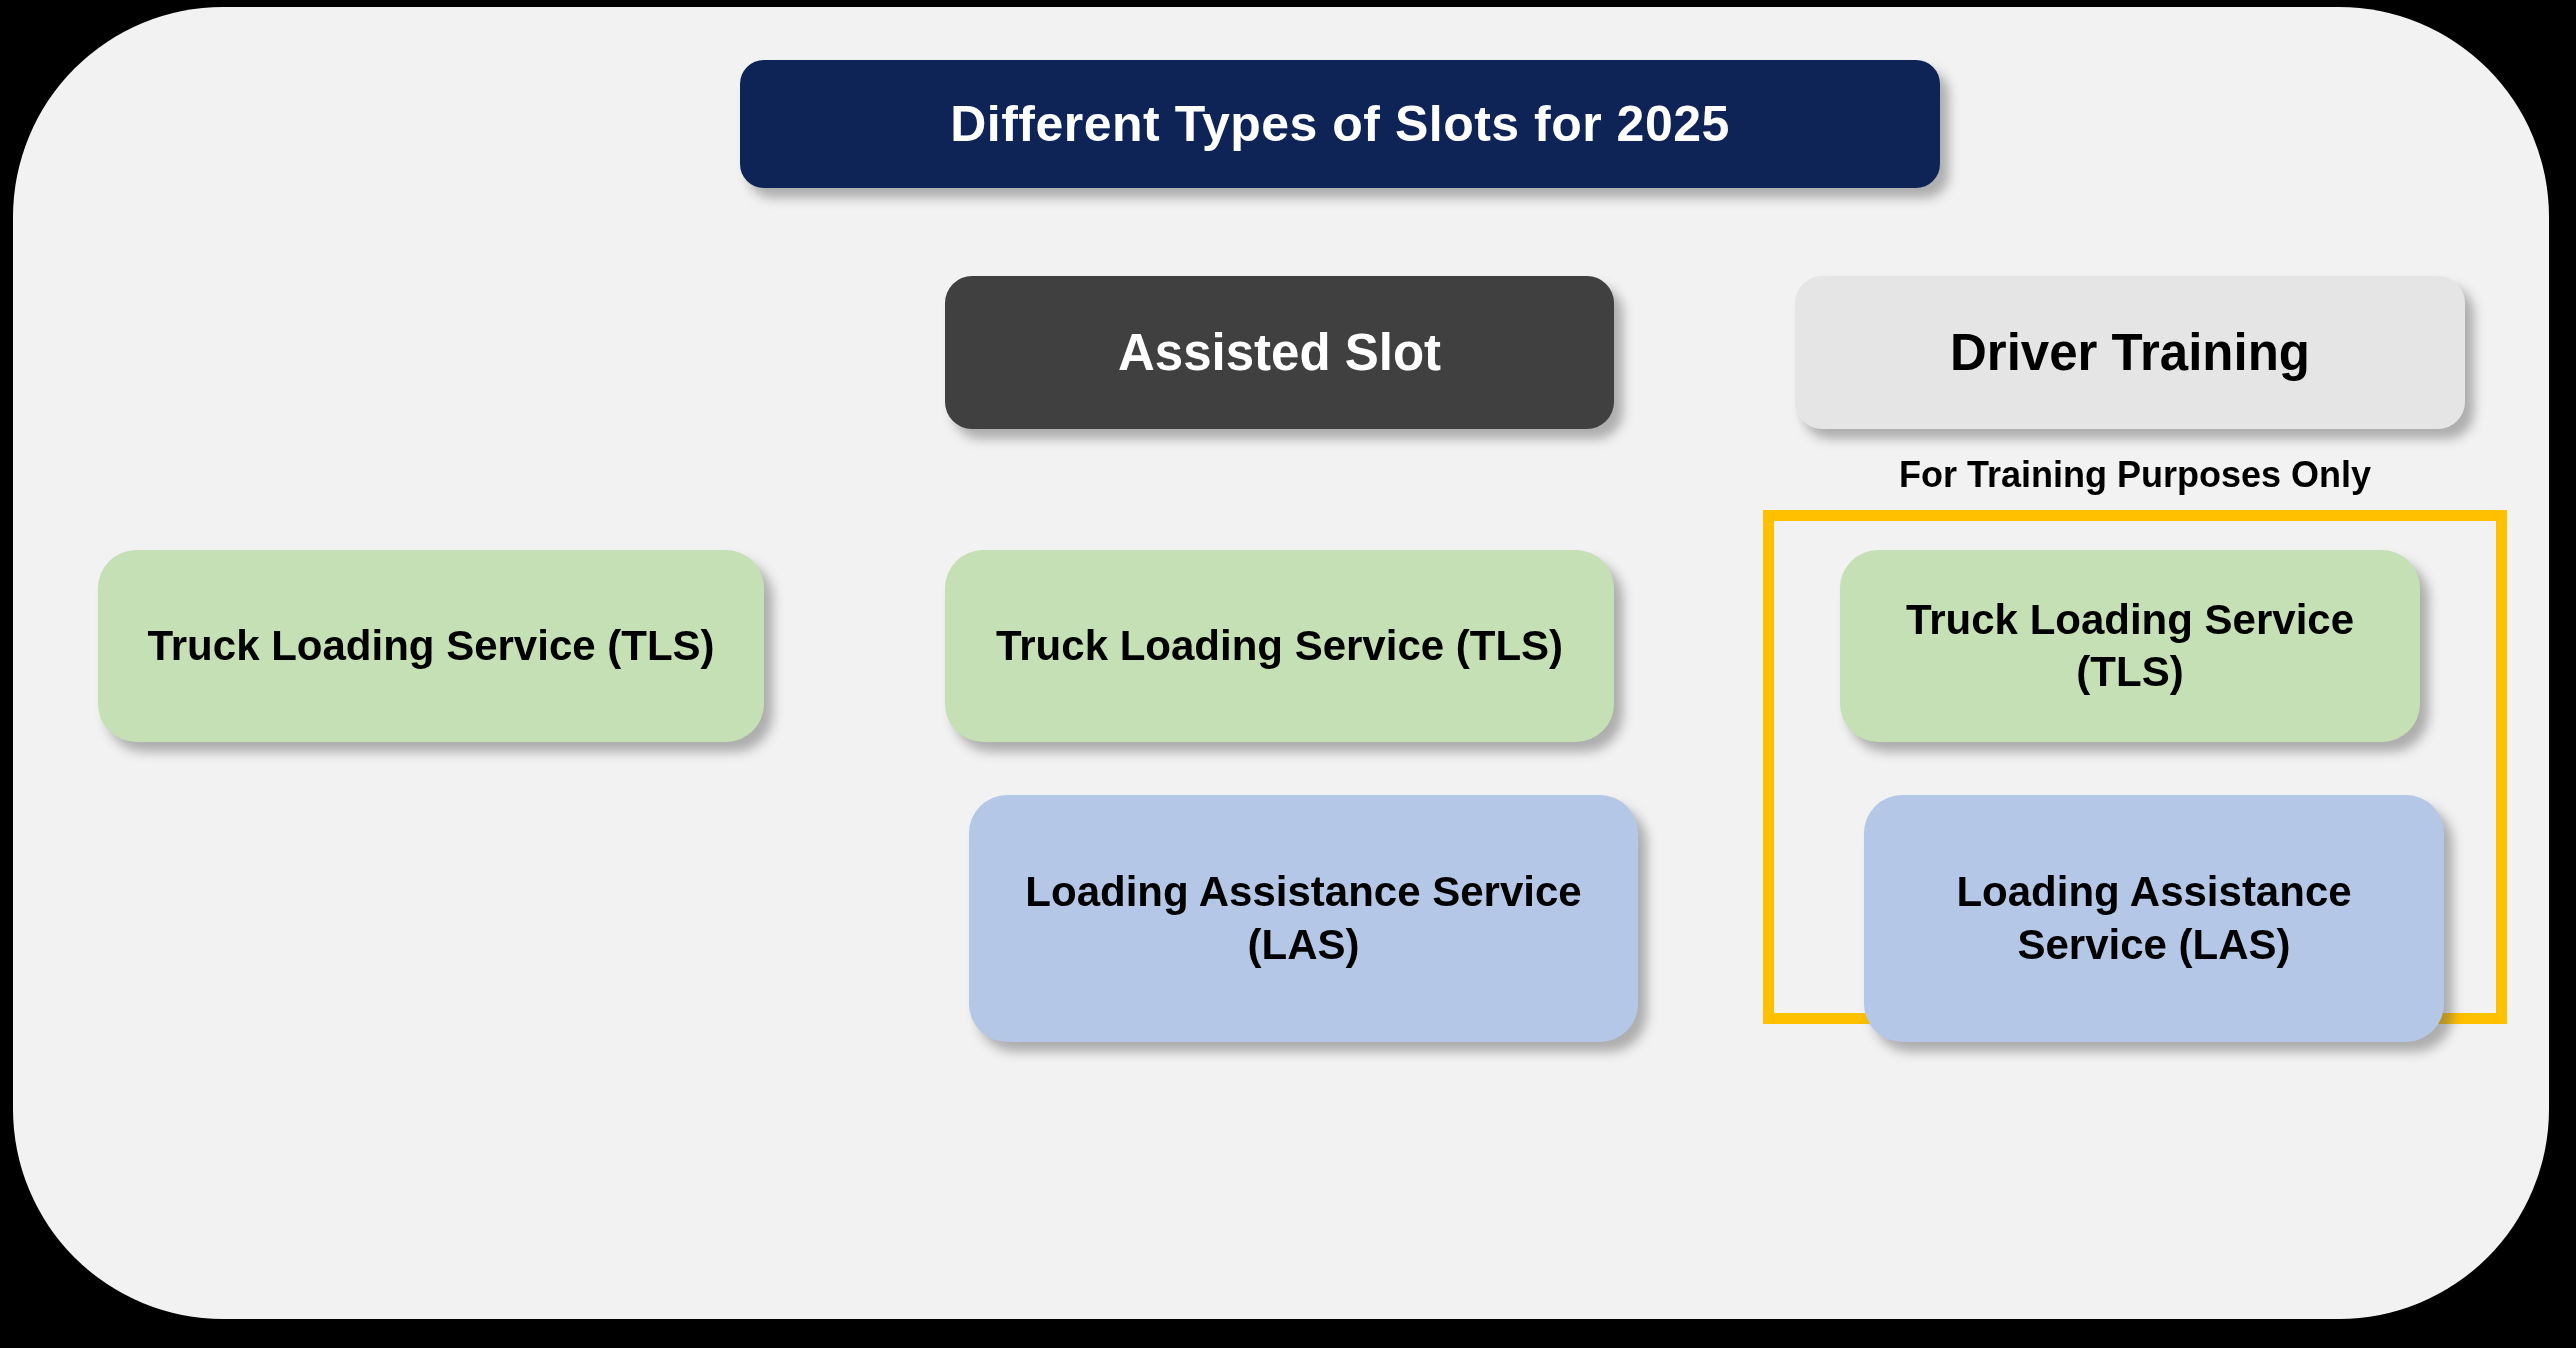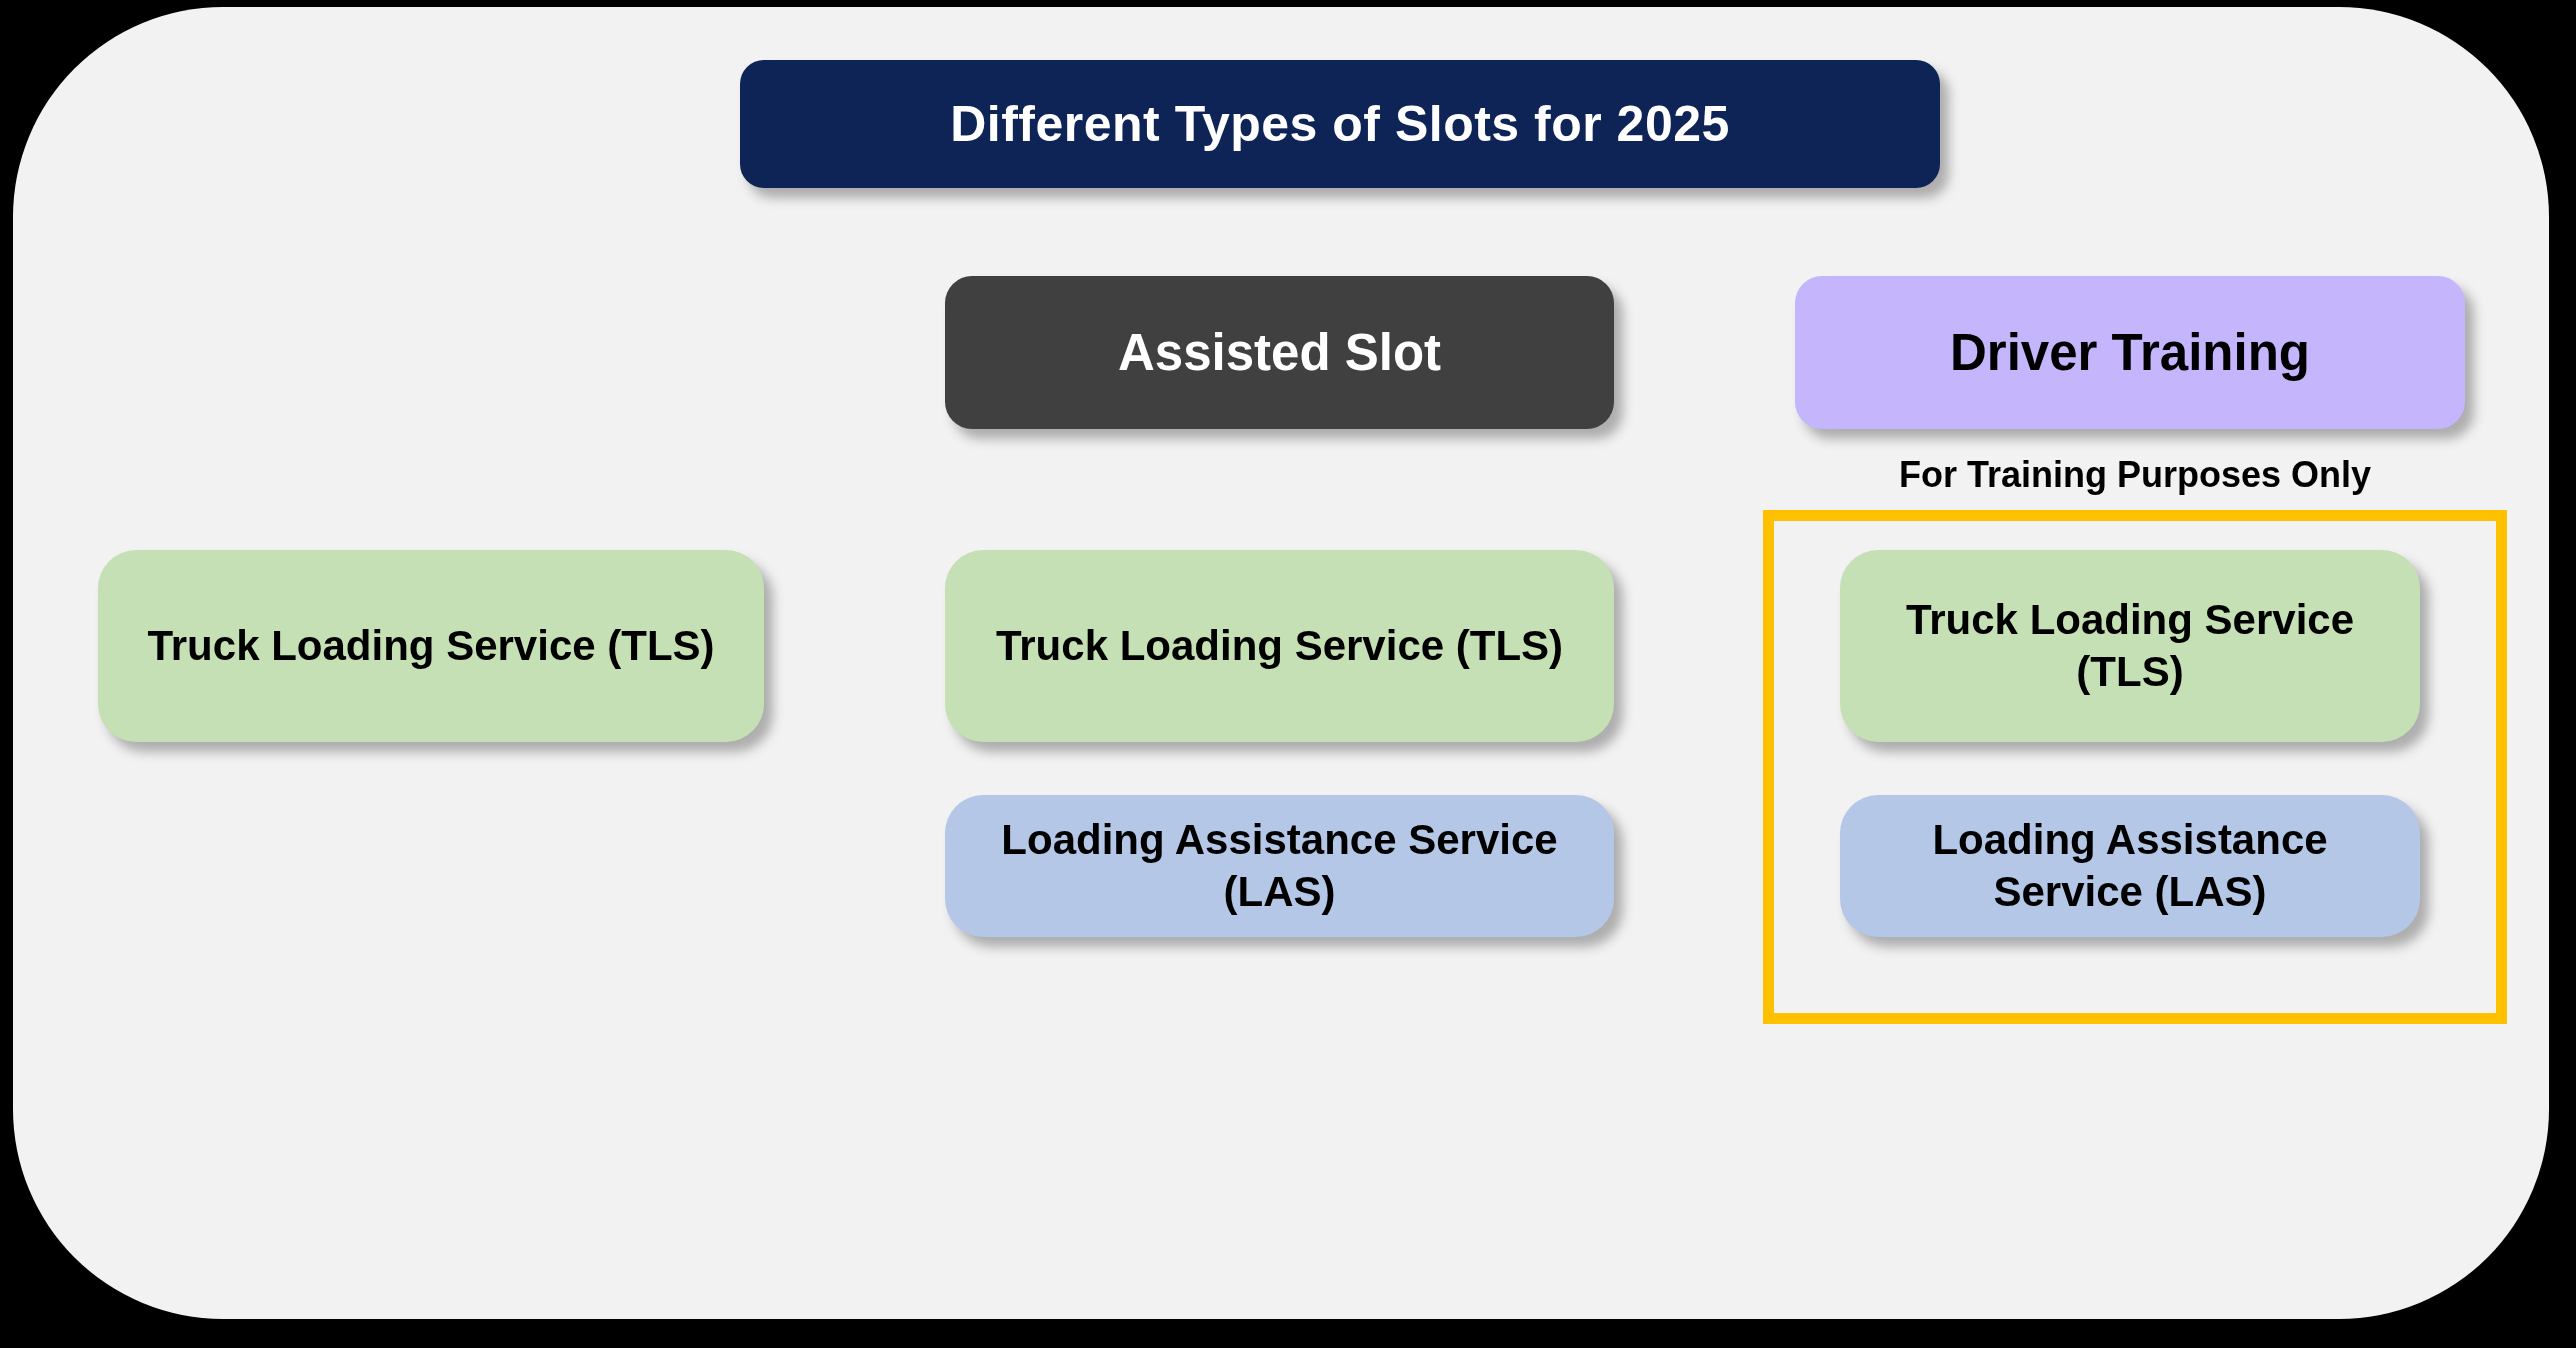--- a/index.html
+++ b/index.html
@@ -46,36 +46,36 @@
     letter-spacing: 0.5px;
   }
   .header-box {
     top: 276px;
     height: 153px;
     border-radius: 27px;
     font-size: 51px;
   }
   .header-unassisted { left: 98px;  width: 666px; background: #A9D18E; color: #000000; }
   .header-assisted   { left: 945px; width: 669px; background: #404040; color: #FFFFFF; }
-  .header-training   { left: 1795px; width: 670px; background: #c4b5fd; color: #000000; }
+  .header-training   { left: 1795px; width: 670px; background: #e5e5e5; color: #000000; }
 
   .service-box {
     height: 192px;
     border-radius: 38px;
     font-size: 42px;
     line-height: 1.25;
     padding: 0 36px;
     box-sizing: border-box;
   }
   .bg-green  { background: #C5E0B4; }
   .bg-blue   { background: #B4C7E7; }
   .bg-yellow { background: #FFE699; }
 
   .row-tls { top: 550px; }
-  .row-las { top: 795px; height: 142px; }
+  .row-las { top: 795px; height: 247px; margin-left: 24px; }
 
   .col1 { left: 98px;  width: 666px; }
   .col2 { left: 945px; width: 669px; }
   .col3-inner { left: 1840px; width: 580px; }
 
   .training-note {
     position: absolute;
     left: 1763px;
     top: 454px;
     width: 744px;

